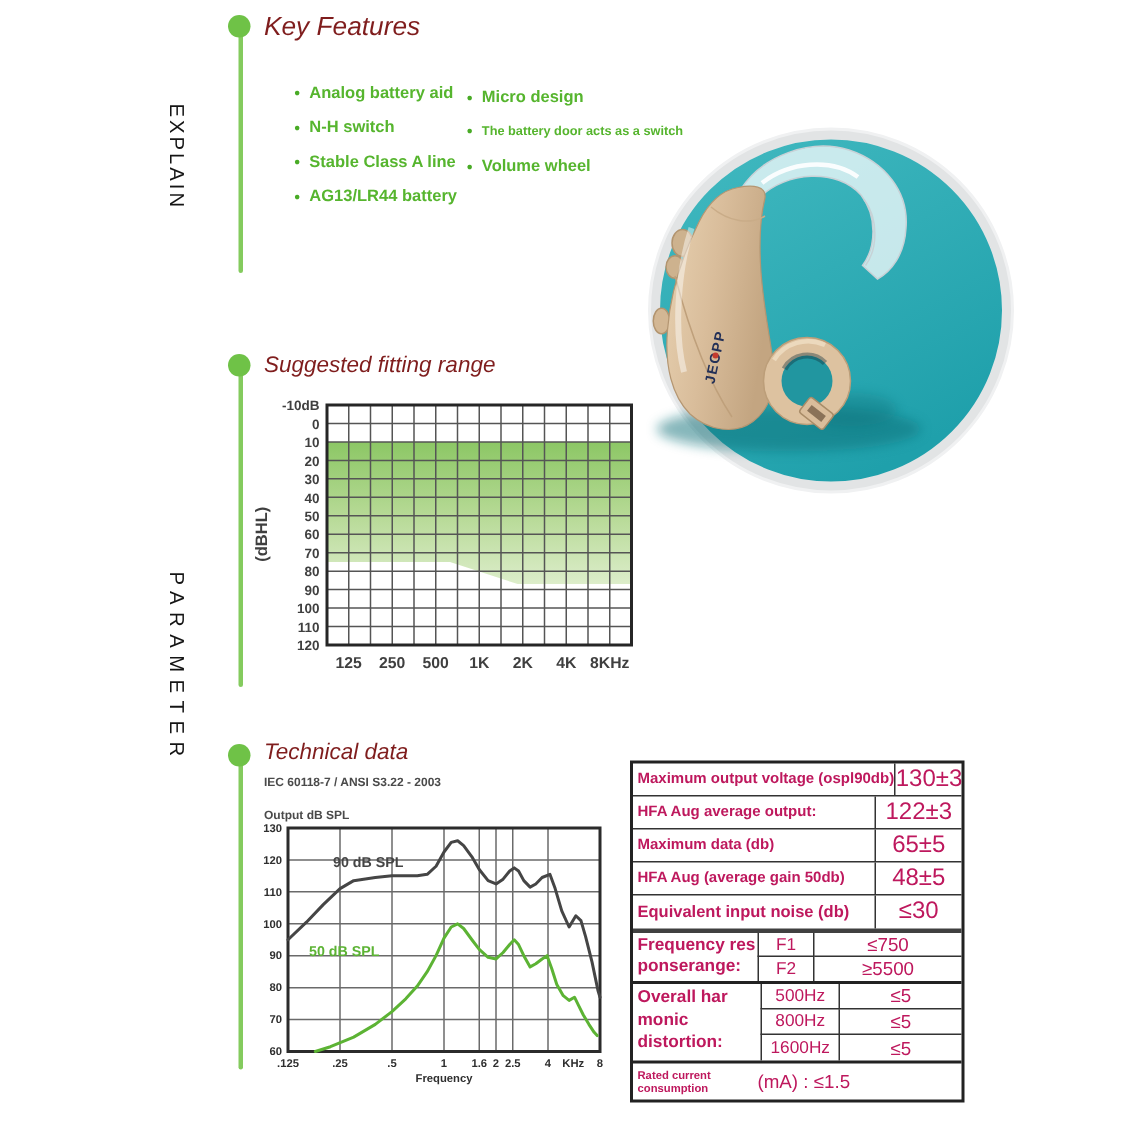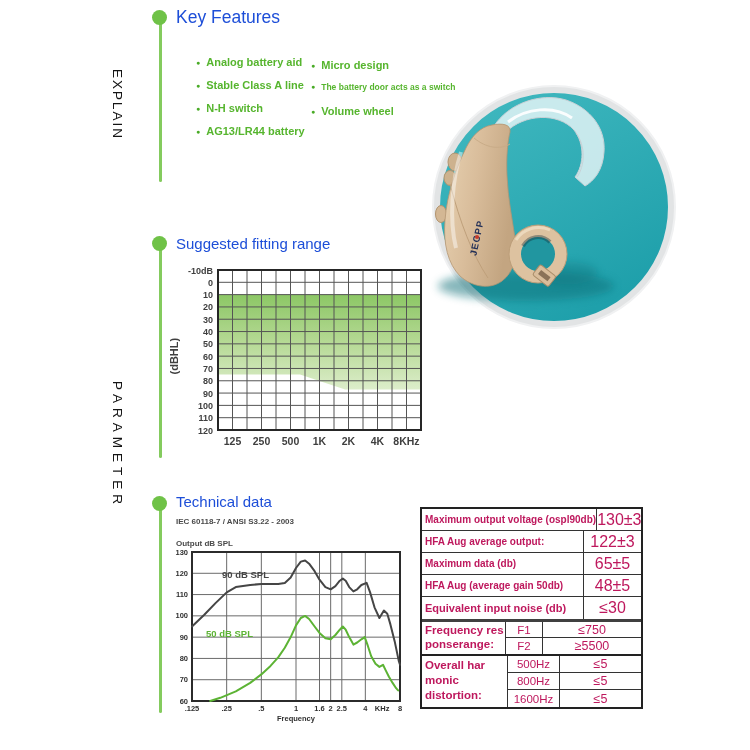--- a/index.html
+++ b/index.html
@@ -17,21 +17,21 @@
     font-size:13.5px;color:#141414;
   }
   #explain{left:110px;top:69px;letter-spacing:2px;}
   #parameter{left:110px;top:381px;letter-spacing:5px;}
 
   
   .tline{position:absolute;left:159px;width:3px;background:#84cb5e;border-radius:2px;}
   .tdot{position:absolute;left:152px;width:15px;height:15px;border-radius:50%;background:#6fc247;}
 
   
-  .hsec{position:absolute;color:#1d4ed8;}
+  .hsec{position:absolute;color:#7f1d1d;font-style:italic;}
   #h-key{left:176px;top:7px;font-size:17.5px;}
   #h-fit{left:176px;top:235px;font-size:15px;}
   #h-tech{left:176px;top:493px;font-size:15px;}
 
   
   .featcol{position:absolute;}
   #features-col1{left:196px;top:56px;}
   #features-col2{left:311px;top:59px;}
   .feat{display:flex;align-items:baseline;height:23px;
         font-size:11px;font-weight:bold;color:#56b52e;}
@@ -94,25 +94,25 @@
 <div class="hsec" id="h-fit">Suggested fitting range</div>
 <div class="hsec" id="h-tech">Technical data</div>
 
 <div class="featcol" id="features-col1">
     <div class="feat">
       <span class="dot">●</span>
       <span>Analog battery aid</span>
     </div>
     <div class="feat">
       <span class="dot">●</span>
+      <span>N-H switch</span>
+    </div>
+    <div class="feat">
+      <span class="dot">●</span>
       <span>Stable Class A line</span>
-    </div>
-    <div class="feat">
-      <span class="dot">●</span>
-      <span>N-H switch</span>
     </div>
     <div class="feat">
       <span class="dot">●</span>
       <span>AG13/LR44 battery</span>
     </div>
   </div>
 <div class="featcol" id="features-col2">
     <div class="feat">
       <span class="dot">●</span>
       <span>Micro design</span>
@@ -323,13 +323,20 @@
       <span>distortion:</span>
     </div>
     <div class="kcell rowdiv">500Hz</div>
     <div class="vcell rowdiv">≤5</div>
     <div class="kcell rowdiv">800Hz</div>
     <div class="vcell rowdiv">≤5</div>
     <div class="kcell">1600Hz</div>
     <div class="vcell">≤5</div>
   </div>
 
+  <div class="secD">
+    <div class="labD">
+      <span>Rated current</span>
+      <span>consumption</span>
+    </div>
+    <div class="valD">(mA) : ≤1.5</div>
+  </div>
 </div>
 
 </body></html>

